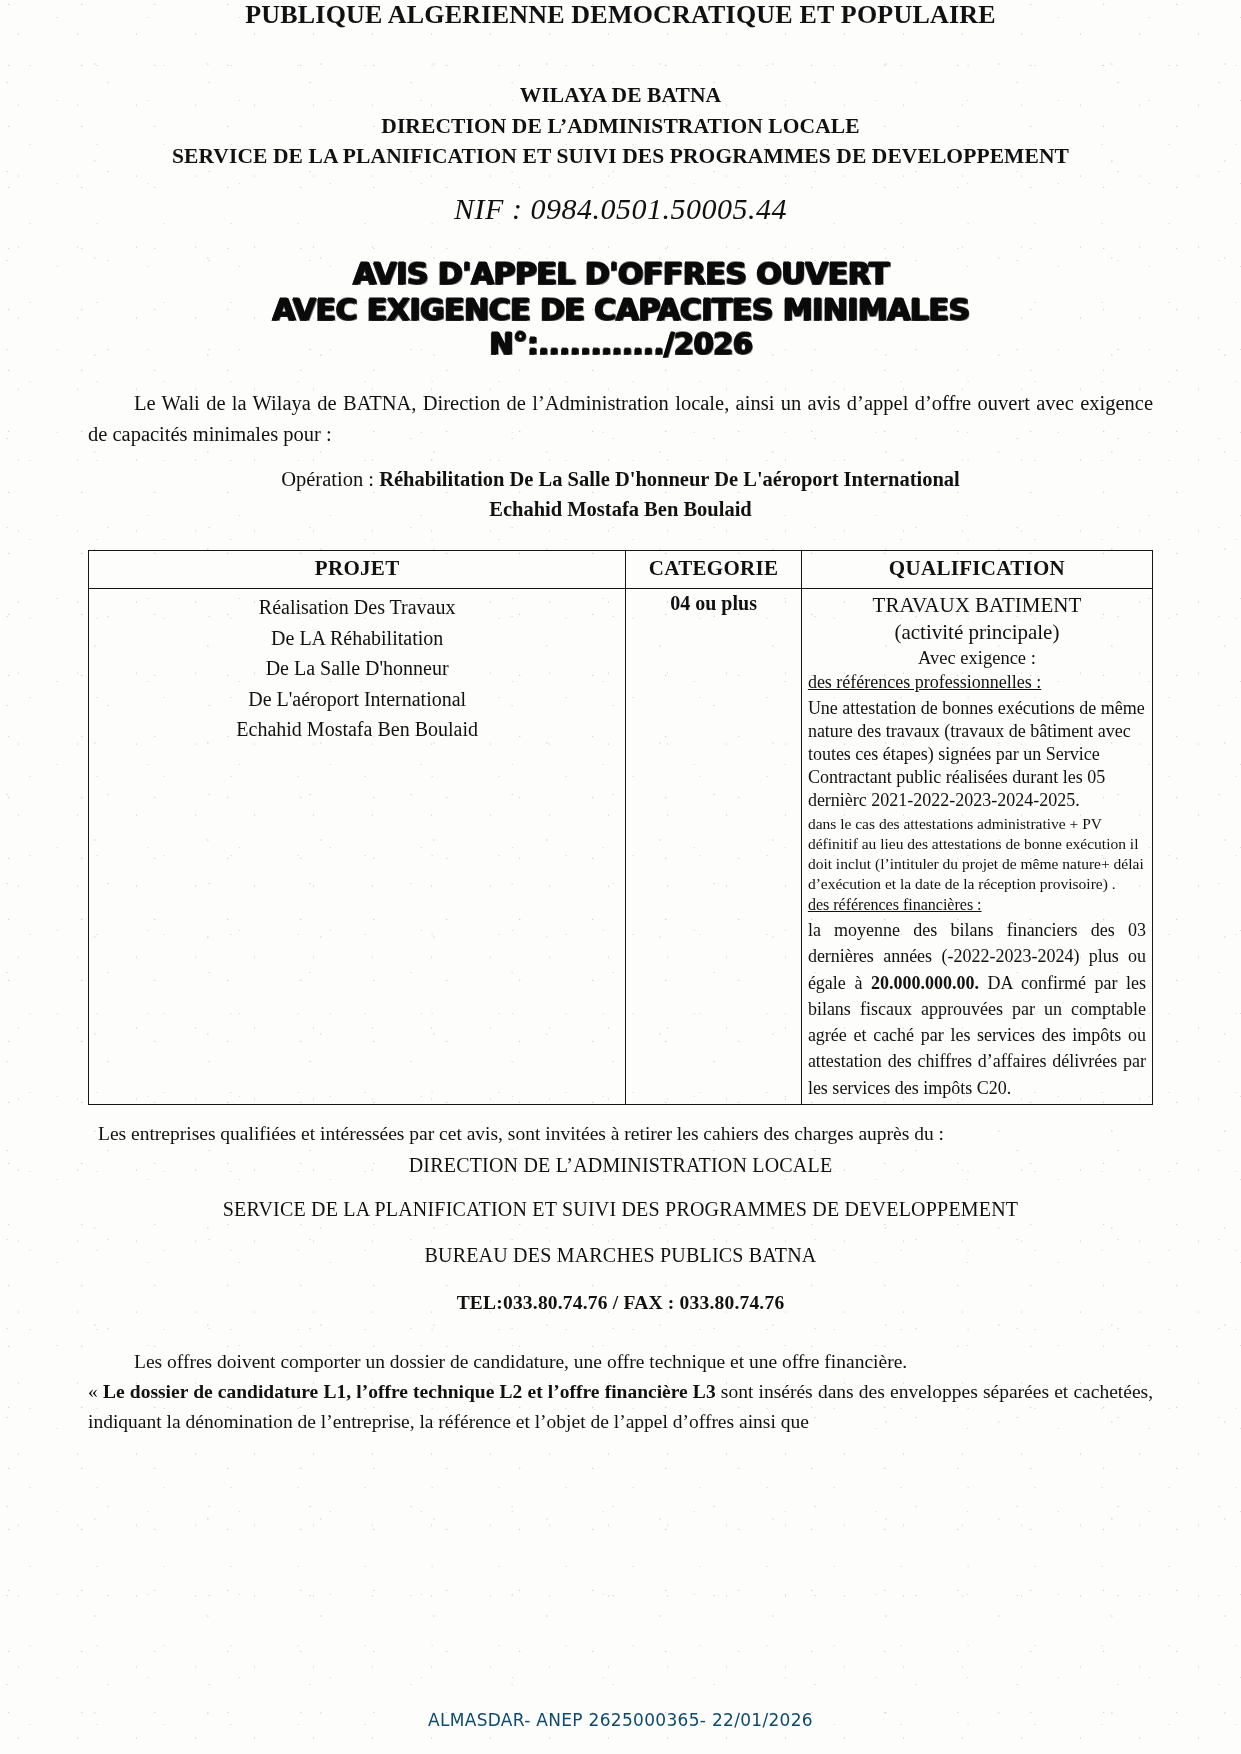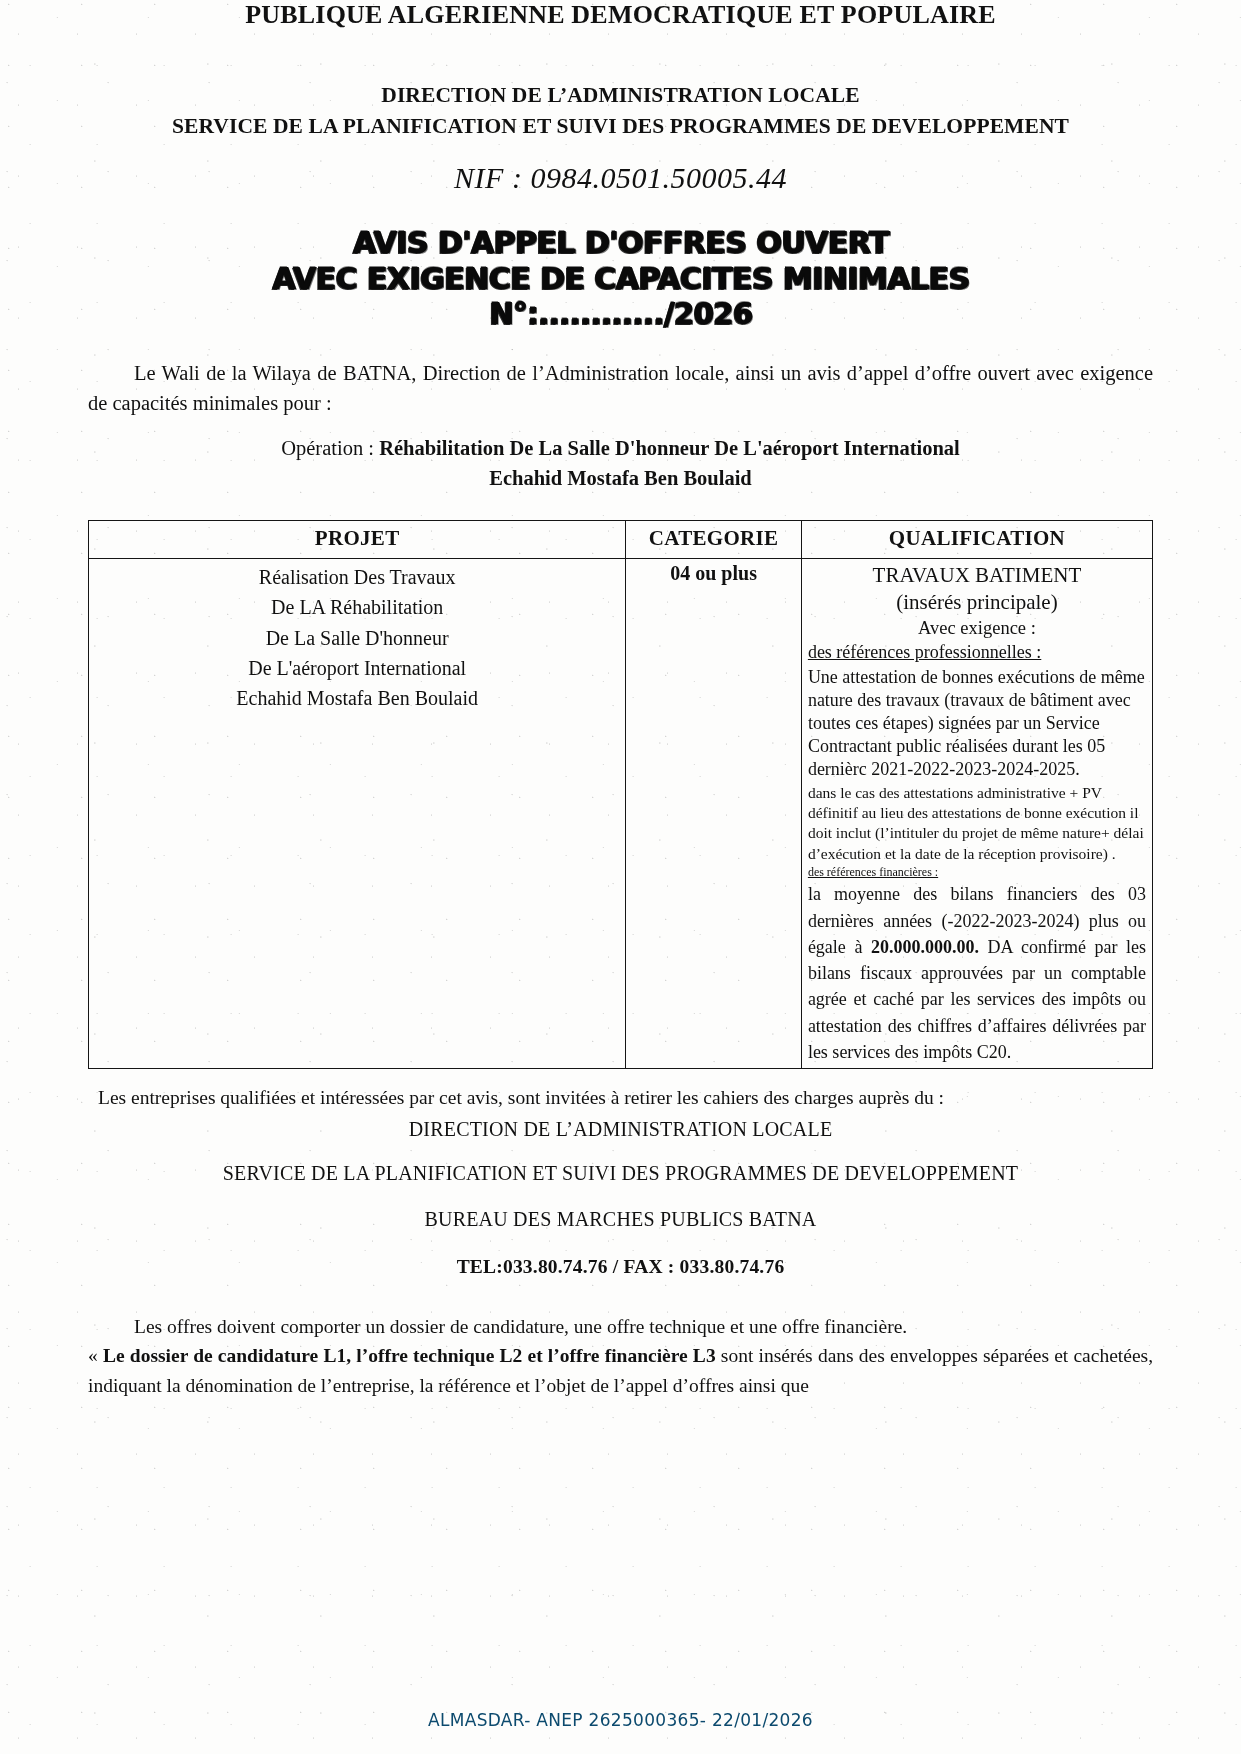--- a/index.html
+++ b/index.html
@@ -162,21 +162,21 @@
     font-size: 18px;
     line-height: 1.28;
     margin-top: 2px;
   }
   td.qual .body-sm {
     font-size: 15.5px;
     line-height: 1.3;
     margin-top: 2px;
   }
   td.qual .sub-left {
-    font-size: 12px;
+    font-size: 16px;
     text-decoration: underline;
     line-height: 1.3;
     margin-top: 1px;
   }
   td.qual .fin {
     font-size: 18px;
     line-height: 1.46;
     text-align: justify;
     margin-top: 1px;
   }
@@ -228,20 +228,21 @@
 </head>
 <body>
 
 <div class="page"></div>
 
 <div class="content">
 
   <div class="ctr doc-title">PUBLIQUE ALGERIENNE DEMOCRATIQUE ET POPULAIRE</div>
 
   <div class="ctr org-block">
+    <div class="org-line">WILAYA DE BATNA</div>
     <div class="org-line">DIRECTION DE L’ADMINISTRATION LOCALE</div>
     <div class="org-line wide">SERVICE DE LA PLANIFICATION ET SUIVI DES PROGRAMMES DE DEVELOPPEMENT</div>
   </div>
 
   <div class="ctr nif">NIF : 0984.0501.50005.44</div>
 
   <div class="ctr headline-block">
     <div class="headline">AVIS D'APPEL D'OFFRES OUVERT</div>
     <div class="headline">AVEC EXIGENCE DE CAPACITES MINIMALES</div>
     <div class="headline num">N°:............/2026</div>
@@ -272,21 +273,21 @@
         <td class="projet">
           <div>Réalisation Des Travaux</div>
           <div>De LA Réhabilitation</div>
           <div>De La Salle  D'honneur</div>
           <div>De L'aéroport International</div>
           <div>Echahid Mostafa Ben Boulaid</div>
         </td>
         <td class="cat">04 ou plus</td>
         <td class="qual">
           <div class="big">TRAVAUX BATIMENT</div>
-          <div class="big">(insérés principale)</div>
+          <div class="big">(activité principale)</div>
           <div class="mid">Avec exigence :</div>
           <div class="sub">des références professionnelles :</div>
           <div class="body-lg">Une attestation de bonnes exécutions de même nature des travaux (travaux de bâtiment avec toutes ces étapes) signées par un Service Contractant public réalisées durant les 05 dernièrc 2021-2022-2023-2024-2025.</div>
           <div class="body-sm">dans le cas des attestations administrative + PV définitif au lieu des attestations de bonne exécution il doit inclut  (l’intituler du projet de même nature+ délai d’exécution  et la date de la réception provisoire) .</div>
           <div class="sub-left">des références financières :</div>
           <div class="fin"><span>la moyenne des bilans financiers des 03 dernières années (-2022-2023-2024) plus ou égale à </span><b>20.000.000.00.</b><span> DA confirmé par les bilans fiscaux approuvées par un comptable agrée et caché par les services des impôts ou attestation des chiffres d’affaires délivrées par les services des impôts C20.</span></div>
         </td>
       </tr>
     </tbody>
   </table>

